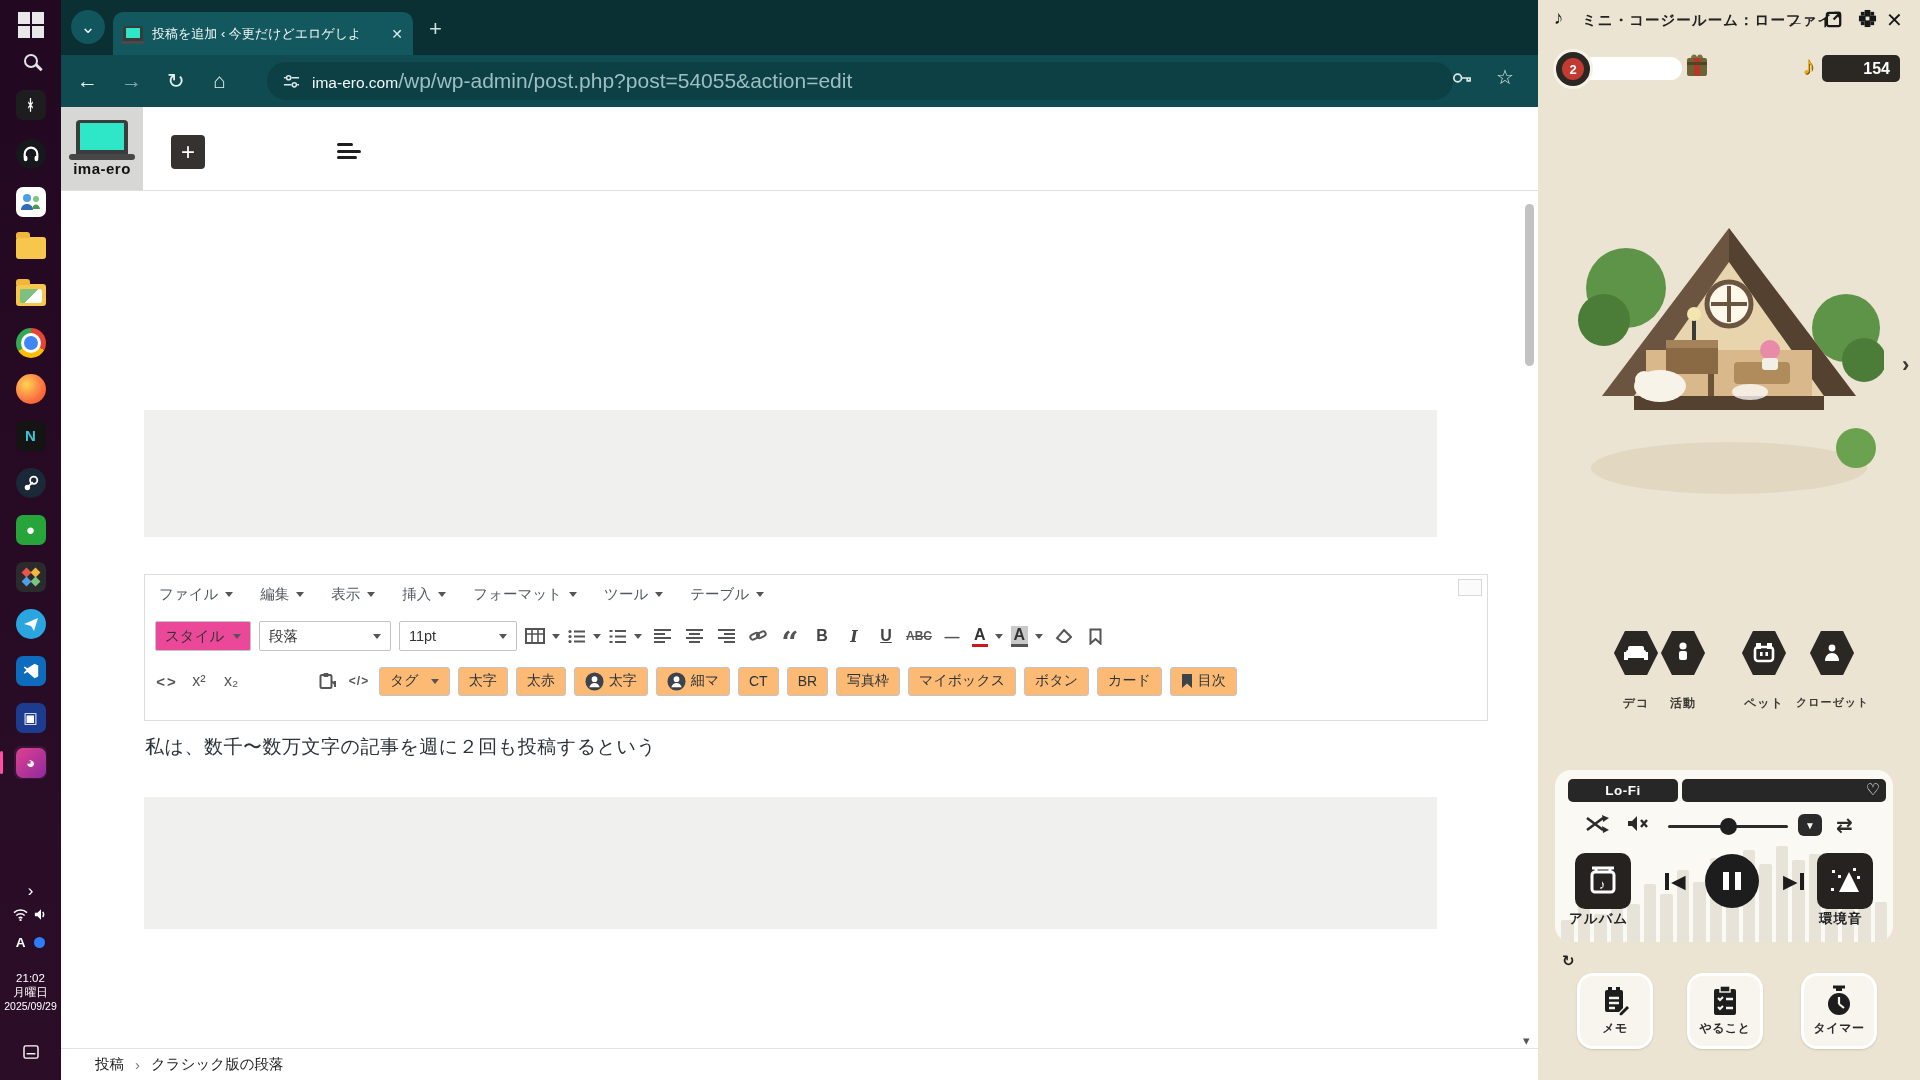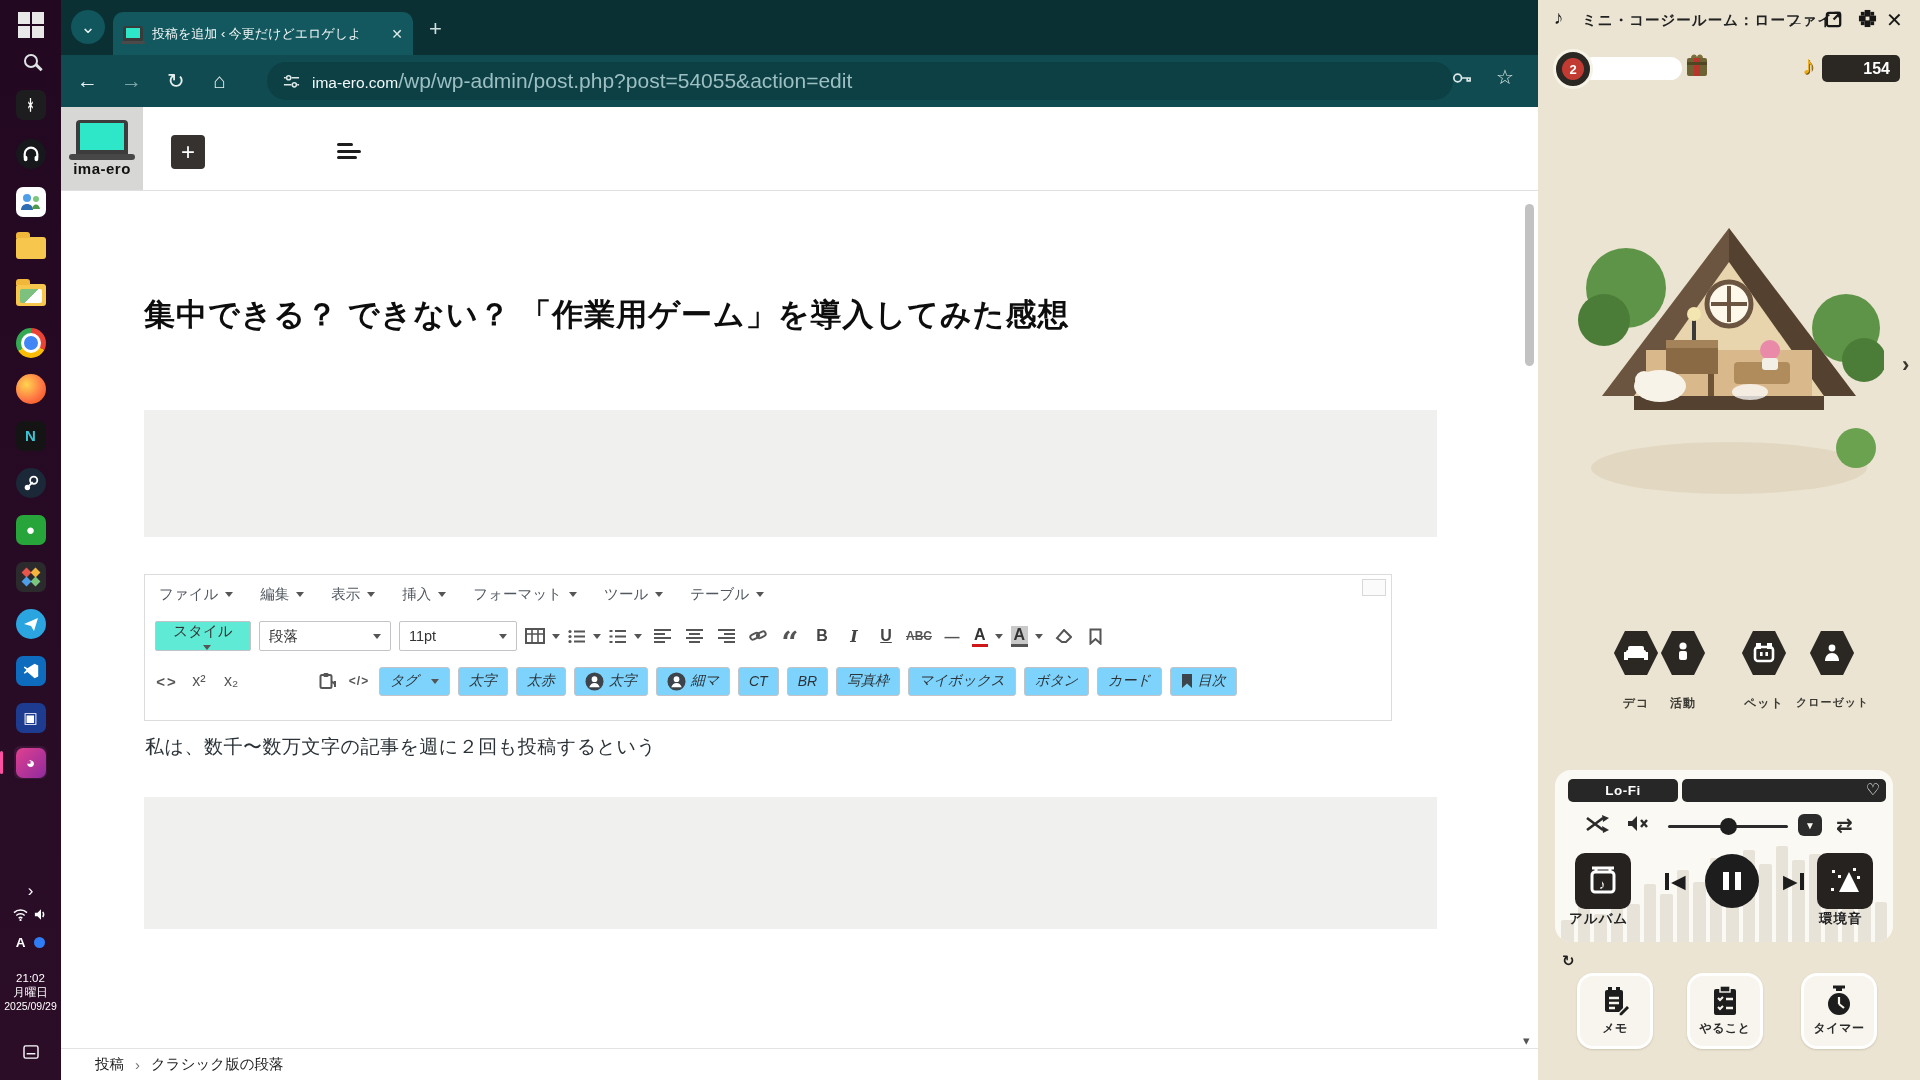--- a/index.html
+++ b/index.html
@@ -56,34 +56,34 @@
   .wp-redo { position:absolute; left:218px; top:26px; font-size:26px; color:#a7aaad; }
   .listview { position:absolute; left:276px; top:36px; width:24px; height:16px; }
   .listview i { display:block; height:3px; background:#1e1e1e; margin-bottom:3.5px; border-radius:2px; }
   .listview i:nth-child(1){ width:16px; } .listview i:nth-child(2){ width:24px; } .listview i:nth-child(3){ width:20px; }
   .cmdbar { position:absolute; left:631px; top:28px; width:582px; height:40px; background:#f0f0f0; border-radius:4px; display:flex; align-items:center; justify-content:center; font-size:14.5px; color:#1e1e1e; }
   .cmd-short { position:absolute; right:16px; color:#757575; font-size:13.5px; }
   
   .content { position:absolute; left:0; top:192px; right:0; bottom:32px; background:#fff; }
   .post-title { position:absolute; left:83px; top:102px; width:1290px; font-size:31px; font-weight:bold; color:#0d0d0d; letter-spacing:1px; }
   .gblock { position:absolute; left:83px; width:1293px; background:#f0f0ef; }
-  .mce { position:absolute; left:83px; top:382px; width:1248px; height:147px; border:1px solid #dcdcde; background:#fff; }
+  .mce { position:absolute; left:83px; top:382px; width:1344px; height:147px; border:1px solid #dcdcde; background:#fff; }
   .mce-corner { position:absolute; right:5px; top:4px; width:24px; height:17px; border:1px solid #d8d8d8; background:#fbfbfb; }
   .mce-menus { display:flex; align-items:center; height:38px; padding-left:14px; gap:27px; font-size:14.5px; color:#50575e; }
   .mce-menu { display:flex; align-items:center; }
   .caret { width:0; height:0; border-left:4px solid transparent; border-right:4px solid transparent; border-top:5px solid #555; display:inline-block; margin-left:7px; }
   .mce-row { display:flex; align-items:center; padding:0 10px; gap:8px; height:46px; }
   .sel { border:1px solid #c3c4c7; border-radius:2px; height:30px; display:flex; align-items:center; justify-content:space-between; padding:0 9px; font-size:14.5px; color:#333; background:#fff; }
-  .sel.gray { background:#5eead4;flex-direction:column; }
+  .sel.gray { background:#ec4899; }
   .mi { min-width:24px; height:26px; display:flex; align-items:center; justify-content:center; color:#555; font-size:15px; }
   .mi b { font-size:16px; color:#444; }
   .mi.quote { font-family:"DejaVu Serif",serif; font-size:30px; line-height:10px; padding-top:14px; color:#555; font-weight:bold; }
   .color-a { font-size:16px; font-weight:bold; color:#333; border-bottom:3px solid #cc1818; padding:0 2px; }
   .bg-a { font-size:16px; font-weight:bold; color:#333; background:#c9c9c9; border-bottom:3px solid #555; padding:0 3px; }
-  .btn { border:1px solid #c3c4c7; border-radius:3px; height:29px; padding:0 10px; font-size:14px; color:#2c3338; background:#7dd3fc; display:flex; align-items:center; gap:5px; white-space:nowrap;font-style:italic; }
+  .btn { border:1px solid #c3c4c7; border-radius:3px; height:29px; padding:0 10px; font-size:14px; color:#2c3338; background:#fdba74; display:flex; align-items:center; gap:5px; white-space:nowrap; }
   .body-text { position:absolute; left:84px; top:542px; font-size:19px; color:#2c3338; letter-spacing:.5px; }
   .breadcrumb { position:absolute; left:0; right:0; bottom:0; height:32px; background:#fff; border-top:1px solid #e3e3e3; display:flex; align-items:center; padding-left:34px; gap:11px; font-size:14.5px; color:#1e1e1e; }
   .bc-sep { color:#757575; font-size:15px; }
   .vscroll { position:absolute; right:1px; top:192px; bottom:34px; width:12px; }
   .vthumb { position:absolute; left:0; top:12px; width:9px; height:162px; background:#c2c2c2; border-radius:5px; }
   .vdown { position:absolute; left:-2px; bottom:-2px; color:#555; font-size:13px; }
   
   .panel { position:absolute; left:1538px; top:0; width:382px; height:1080px; background:#ebe4d2; }
   .sp-header { position:absolute; top:7px; left:0; right:0; height:26px; }
   .sp-note { position:absolute; left:16px; top:0; font-size:19px; color:#171717; }
@@ -293,21 +293,20 @@
       <span class="wp-undo"></span>
       <span class="wp-redo"></span>
       <div class="listview">
           <i></i>
           <i></i>
           <i></i>
         </div>
     </div>
 
     <div class="content">
-      <h1 class="post-title">集中できる？ できない？ 「作業用ゲーム」を導入してみた感想</h1>
       <div class="gblock" style="top:218px;height:127px"></div>
 
       <div class="mce">
         <div class="mce-corner"></div>
         <div class="mce-menus">
           <span class="mce-menu">
               <span>ファイル</span>
               <i class="caret"></i>
             </span>
           <span class="mce-menu">

